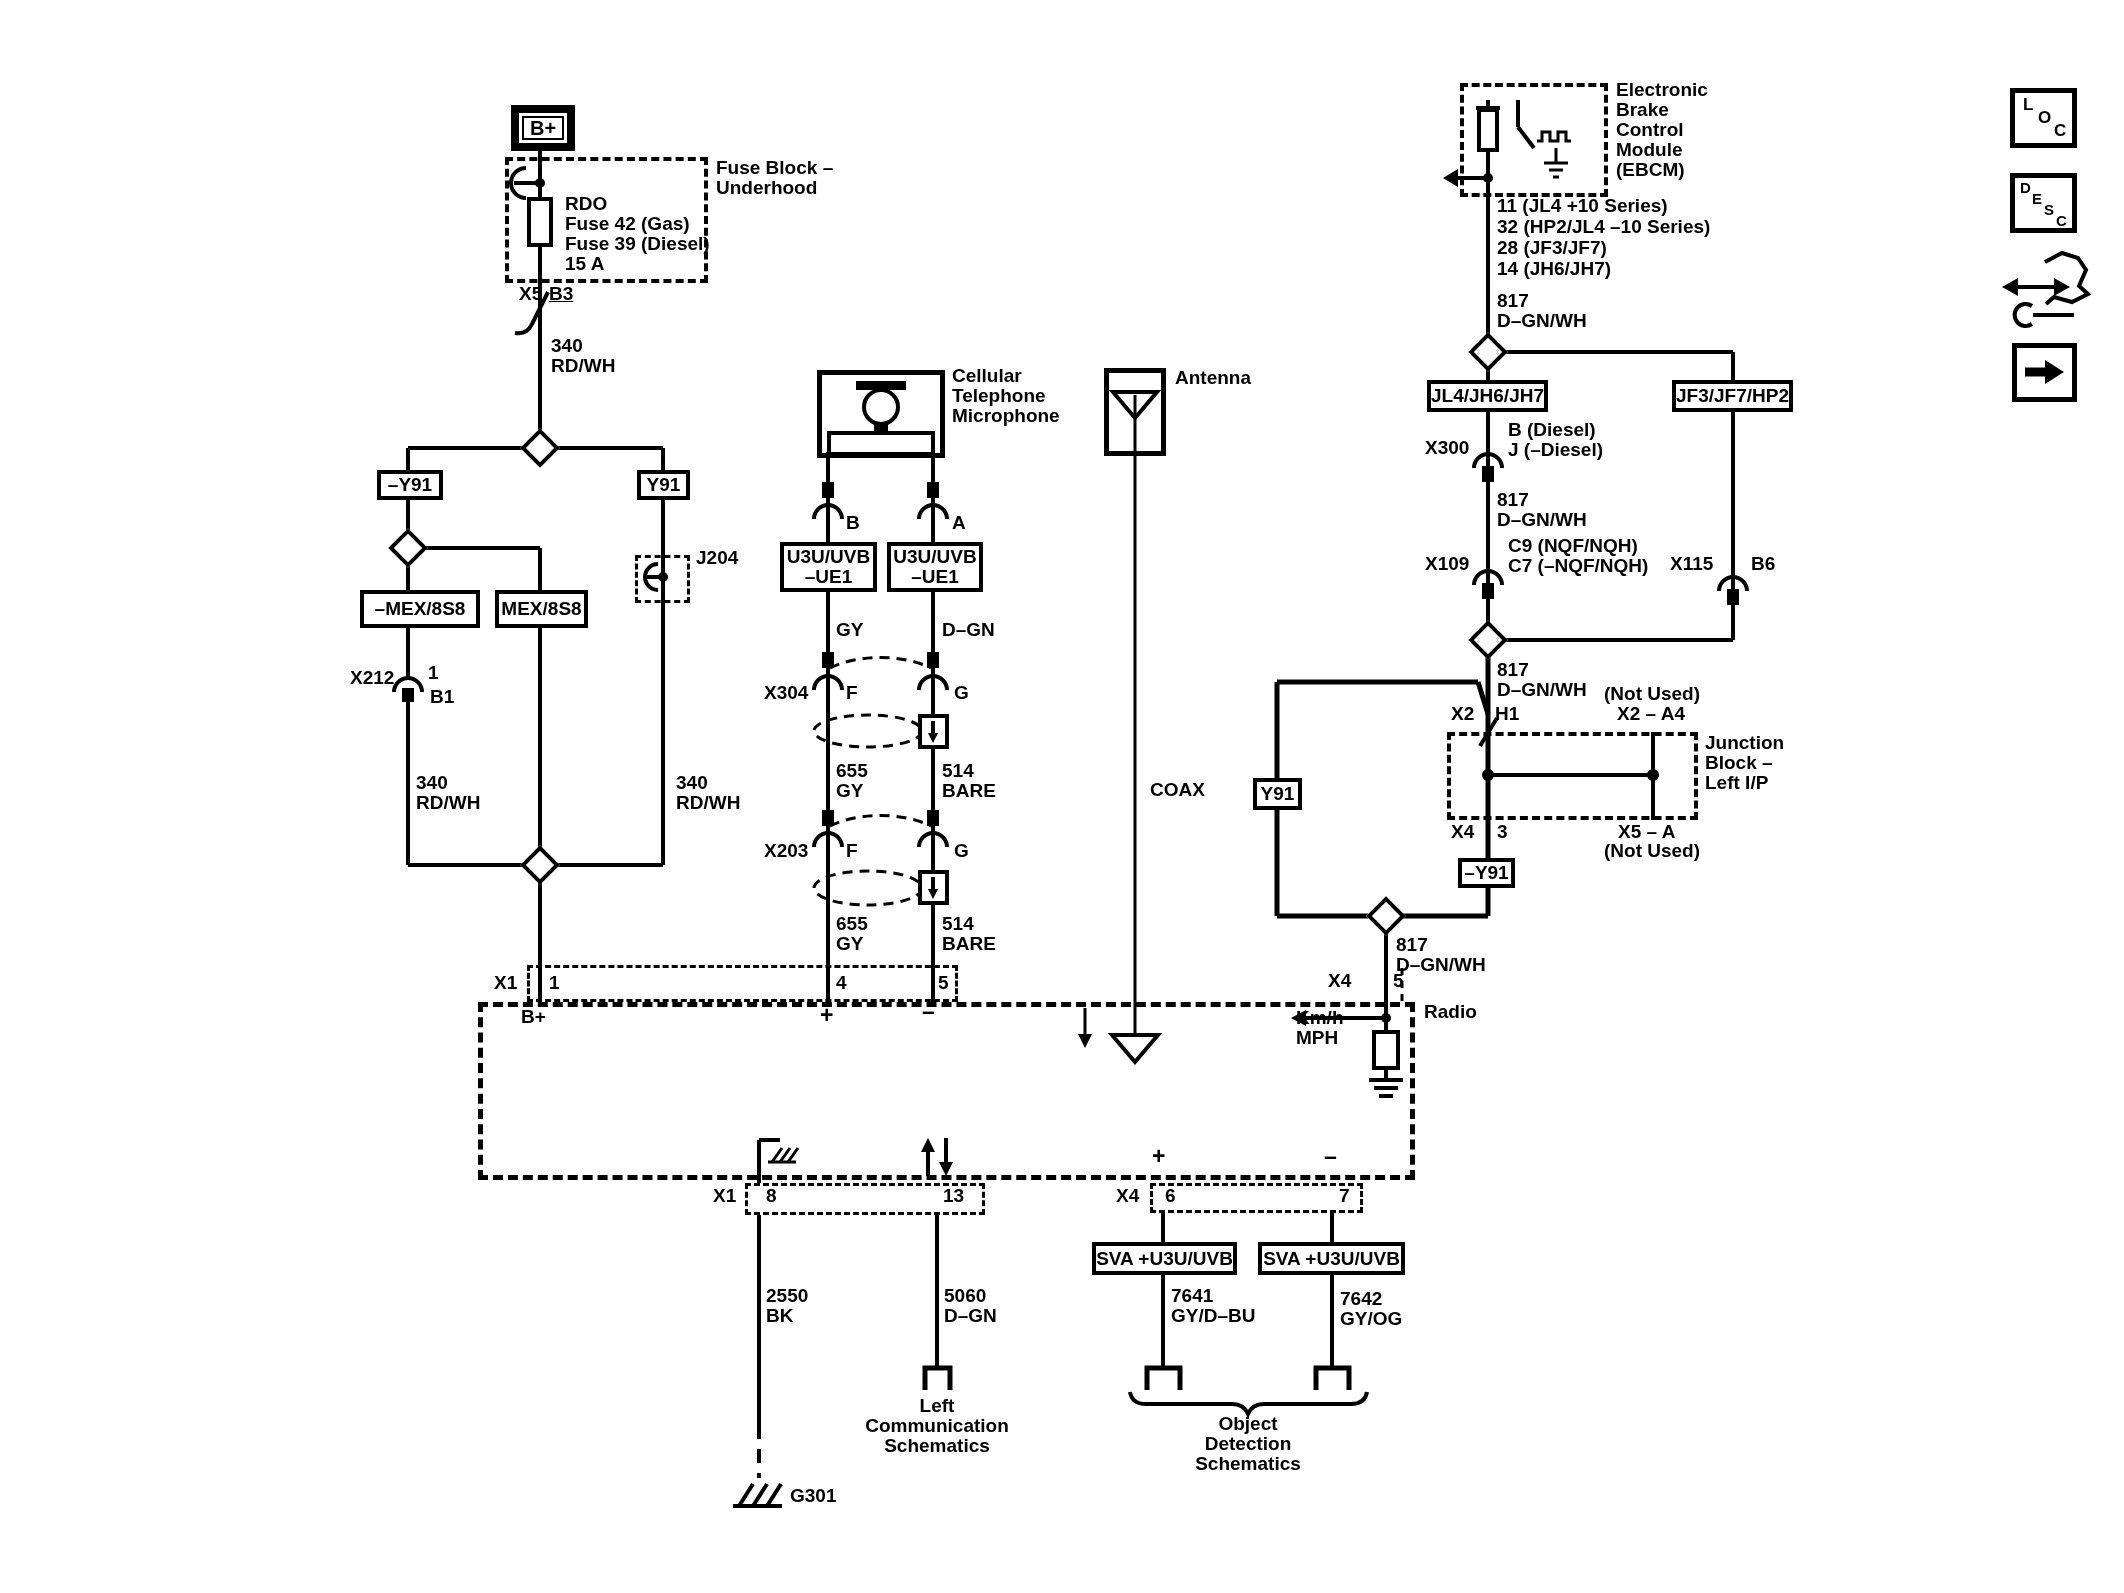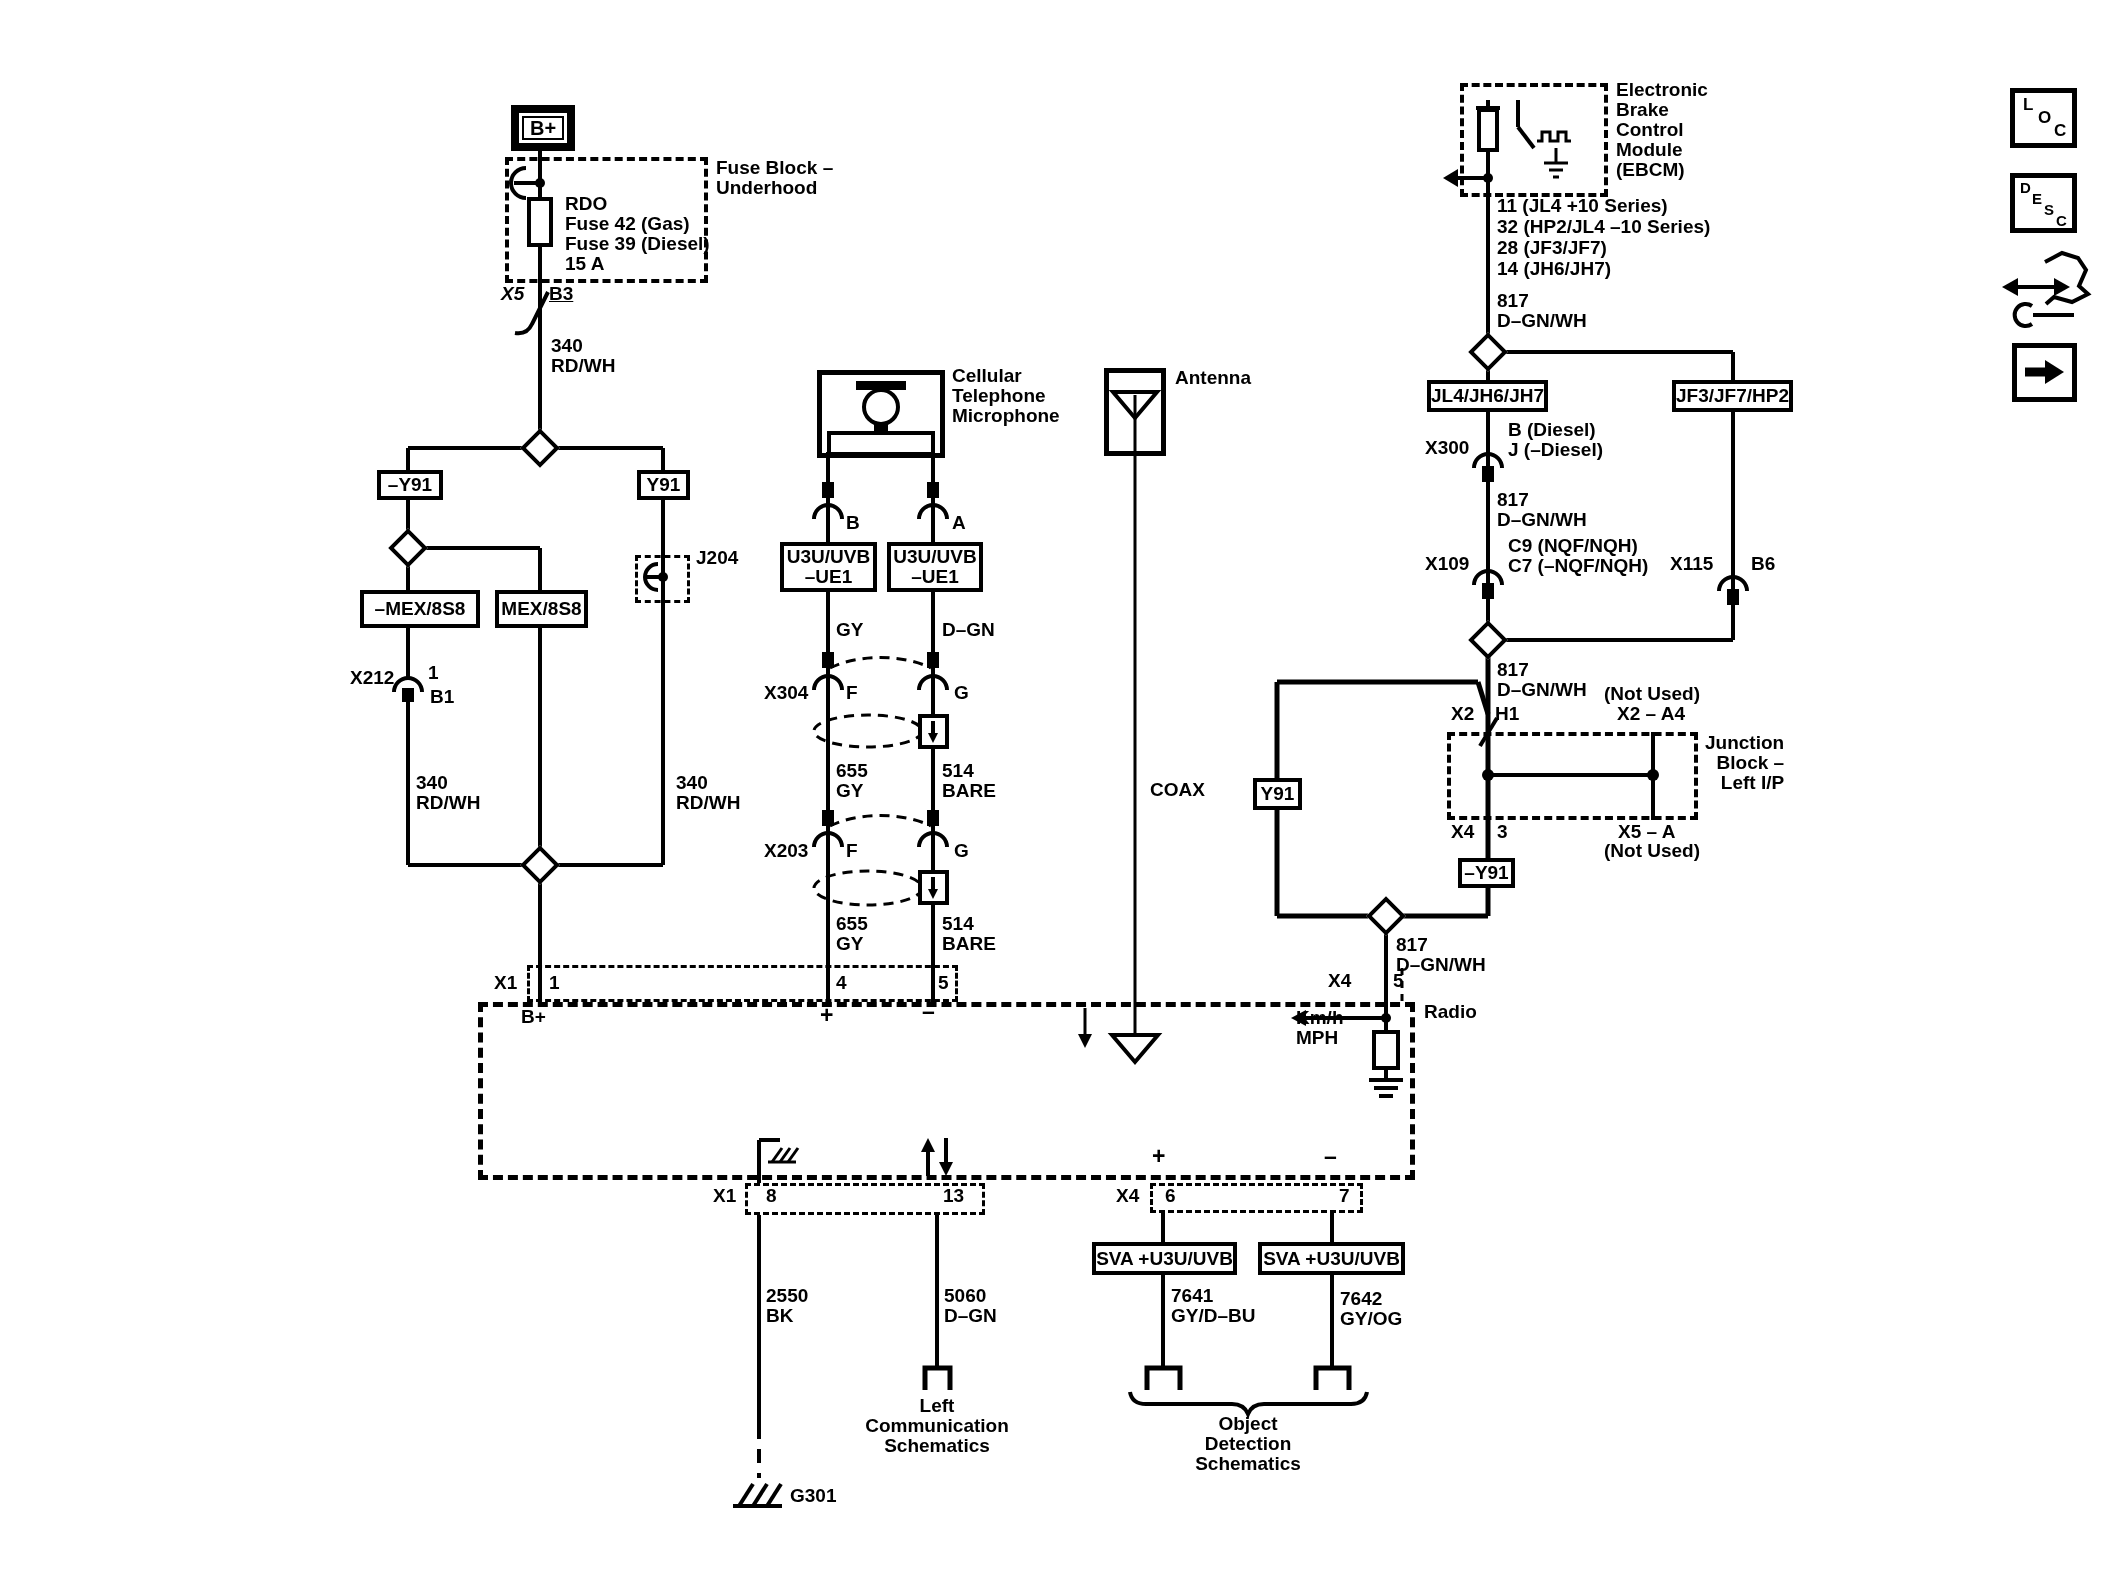--- a/index.html
+++ b/index.html
@@ -236,21 +236,21 @@
   <div class="cbox" style="left:1458px;top:858px;width:57px;height:30px;">–Y91</div>
   <div class="cbox" style="left:1092px;top:1242px;width:145px;height:33px;">SVA +U3U/UVB</div>
   <div class="cbox" style="left:1258px;top:1242px;width:147px;height:33px;">SVA +U3U/UVB</div>
 
   <div class="lbl" style="left:716px;top:158px;">Fuse Block –
 Underhood</div>
   <div class="lbl" style="left:565px;top:194px;">RDO
 Fuse 42 (Gas)
 Fuse 39 (Diesel)
 15 A</div>
-  <div class="lbl" style="left:501px;top:284px;font-style:italic;">X5</div>
+  <div class="lbl" style="left:519px;top:284px;">X5</div>
   <div class="lbl" style="left:549px;top:284px;text-decoration:underline;">B3</div>
   <div class="lbl" style="left:551px;top:336px;">340
 RD/WH</div>
 
   <div class="lbl" style="left:696px;top:548px;">J204</div>
   <div class="lbl" style="left:350px;top:668px;text-align:center;">X212</div>
   <div class="lbl" style="left:428px;top:663px;">1</div>
   <div class="lbl" style="left:430px;top:687px;">B1</div>
   <div class="lbl" style="left:416px;top:773px;">340
 RD/WH</div>
@@ -303,21 +303,21 @@
   <div class="lbl" style="left:1508px;top:536px;">C9 (NQF/NQH)
 C7 (–NQF/NQH)</div>
   <div class="lbl" style="left:1670px;top:554px;">X115</div>
   <div class="lbl" style="left:1751px;top:554px;">B6</div>
   <div class="lbl" style="left:1497px;top:660px;">817
 D–GN/WH</div>
   <div class="lbl" style="left:1451px;top:704px;">X2</div>
   <div class="lbl" style="left:1495px;top:704px;">H1</div>
   <div class="lbl" style="left:1604px;top:684px;">(Not Used)</div>
   <div class="lbl" style="left:1617px;top:704px;">X2 – A4</div>
-  <div class="lbl" style="left:1705px;top:733px;text-align:right;">Junction
+  <div class="lbl" style="left:1705px;top:733px;">Junction
 Block –
 Left I/P</div>
   <div class="lbl" style="left:1451px;top:822px;">X4</div>
   <div class="lbl" style="left:1497px;top:822px;">3</div>
   <div class="lbl" style="left:1618px;top:822px;">X5 – A</div>
   <div class="lbl" style="left:1604px;top:841px;">(Not Used)</div>
   <div class="lbl" style="left:1396px;top:935px;">817
 D–GN/WH</div>
 
   <div class="lbl" style="left:1424px;top:1002px;">Radio</div>

